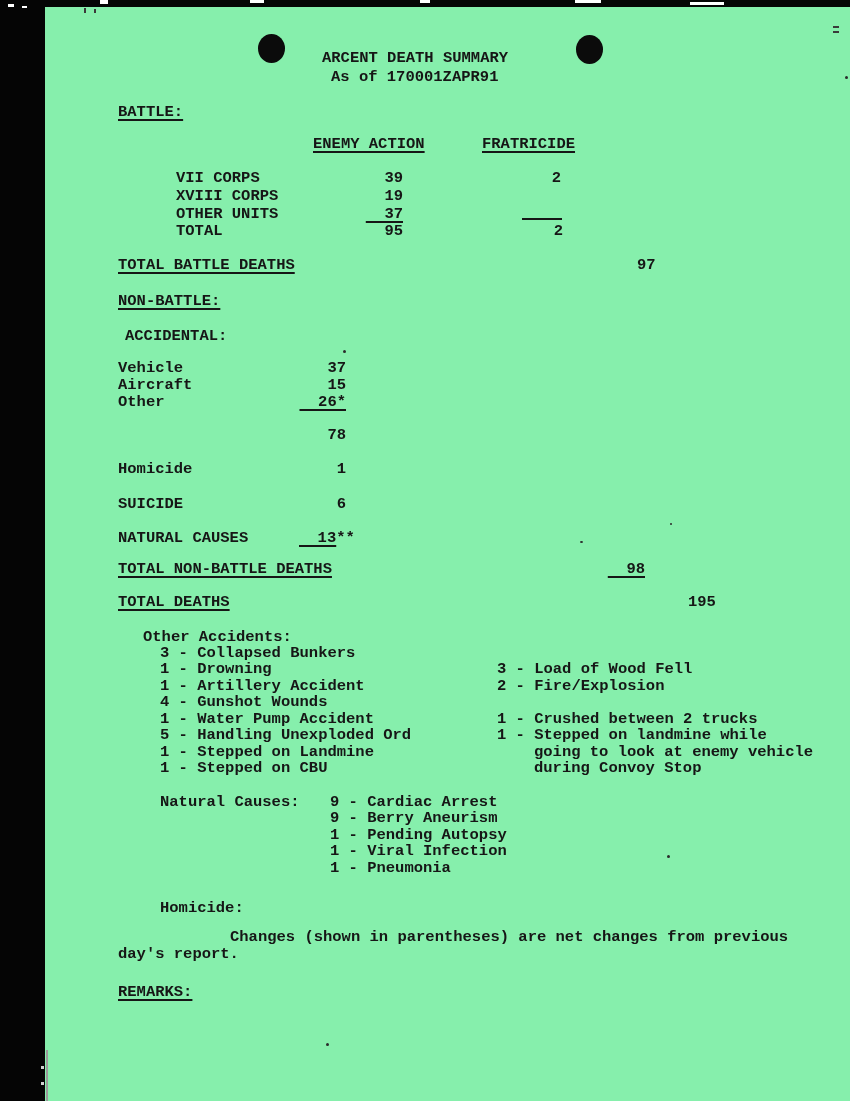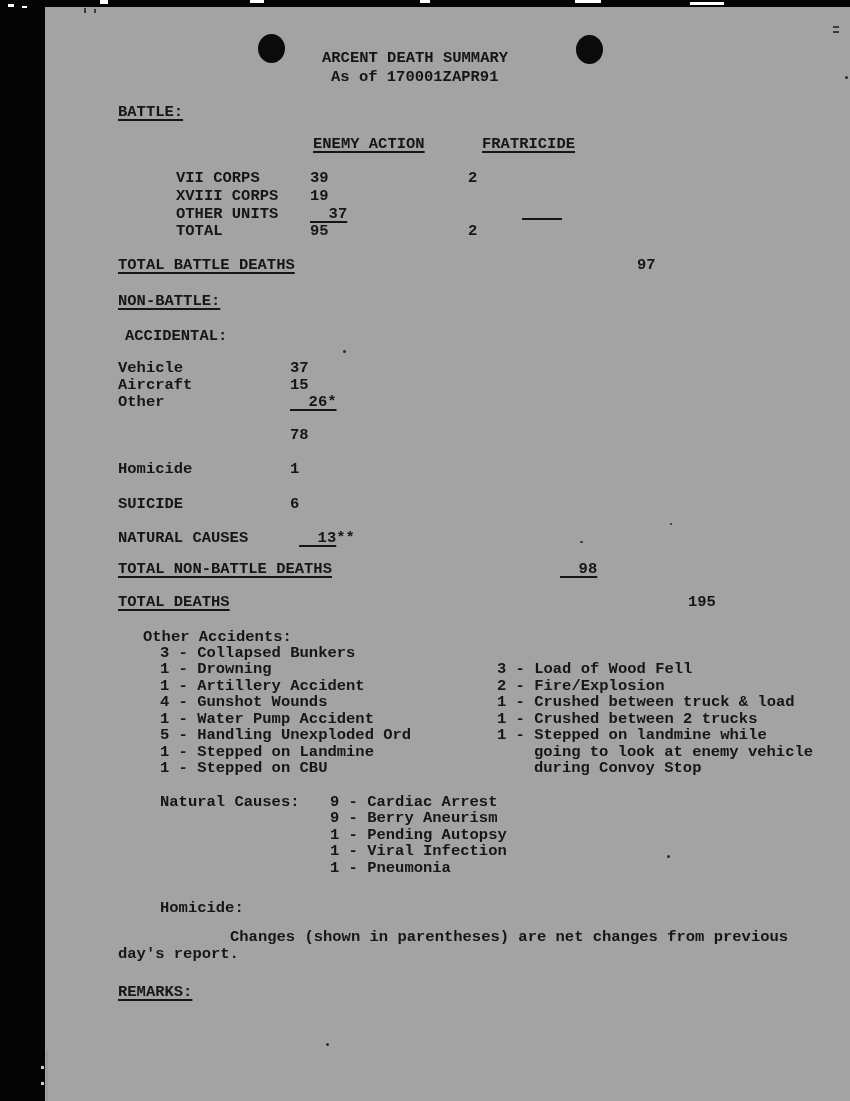--- a/index.html
+++ b/index.html
@@ -1,28 +1,28 @@
 <!DOCTYPE html>
 <html><head>
 <meta charset="utf-8">
 <style>
   html,body{margin:0;padding:0;background:#e8e8e8;}
   .page{
     position:relative;
     width:850px;height:1101px;
-    background:#a3a3a3;
+    background:#86efac;
     overflow:hidden;
     font-family:"Liberation Mono","DejaVu Sans Mono",monospace;
     font-weight:700;
     font-size:15.5px;
     color:#161616;
   }
   .t{position:absolute;white-space:pre;line-height:17px;}
   .u{text-decoration:underline;text-decoration-thickness:2px;text-underline-offset:3px;}
-  .val{position:absolute;white-space:pre;line-height:17px;}
+  .val{position:absolute;white-space:pre;line-height:17px;text-align:right;}
   .bar-left{position:absolute;left:0;top:0;width:45px;height:1101px;background:#050505;}
   .bar-top{position:absolute;left:0;top:0;width:850px;height:7px;background:#050505;}
   .corner{position:absolute;left:0;top:0;width:40px;height:14px;background:#050505;}
   .notch{position:absolute;background:#ffffff;}
   .wspk{position:absolute;background:#cfcfcf;}
   .hole{position:absolute;width:27px;height:29px;background:#0b0b0b;border-radius:50%;}
   .blank-underline{position:absolute;width:40px;border-bottom:2px solid #161616;}
   .spk{position:absolute;background:#2a2a2a;border-radius:50%;}
   .tick{position:absolute;background:#3a3a3a;}
   .grayline{position:absolute;background:#9a9a9a;}
@@ -121,21 +121,20 @@
   <div class="t" style="left:160px;top:661px">1 - Drowning</div>
   <div class="t" style="left:160px;top:678px">1 - Artillery Accident</div>
   <div class="t" style="left:160px;top:694px">4 - Gunshot Wounds</div>
   <div class="t" style="left:160px;top:711px">1 - Water Pump Accident</div>
   <div class="t" style="left:160px;top:727px">5 - Handling Unexploded Ord</div>
   <div class="t" style="left:160px;top:744px">1 - Stepped on Landmine</div>
   <div class="t" style="left:160px;top:760px">1 - Stepped on CBU</div>
 
   <div class="t" style="left:497px;top:661px">3 - Load of Wood Fell</div>
   <div class="t" style="left:497px;top:678px">2 - Fire/Explosion</div>
-  <div class="t" style="left:497px;top:694px">1 - Crushed between truck &amp; load</div>
   <div class="t" style="left:497px;top:711px">1 - Crushed between 2 trucks</div>
   <div class="t" style="left:497px;top:727px">1 - Stepped on landmine while</div>
   <div class="t" style="left:534px;top:744px">going to look at enemy vehicle</div>
   <div class="t" style="left:534px;top:760px">during Convoy Stop</div>
 
   <div class="t" style="left:160px;top:794px">Natural Causes:</div>
   <div class="t" style="left:330px;top:794px">9 - Cardiac Arrest</div>
   <div class="t" style="left:330px;top:810px">9 - Berry Aneurism</div>
   <div class="t" style="left:330px;top:827px">1 - Pending Autopsy</div>
   <div class="t" style="left:330px;top:843px">1 - Viral Infection</div>

